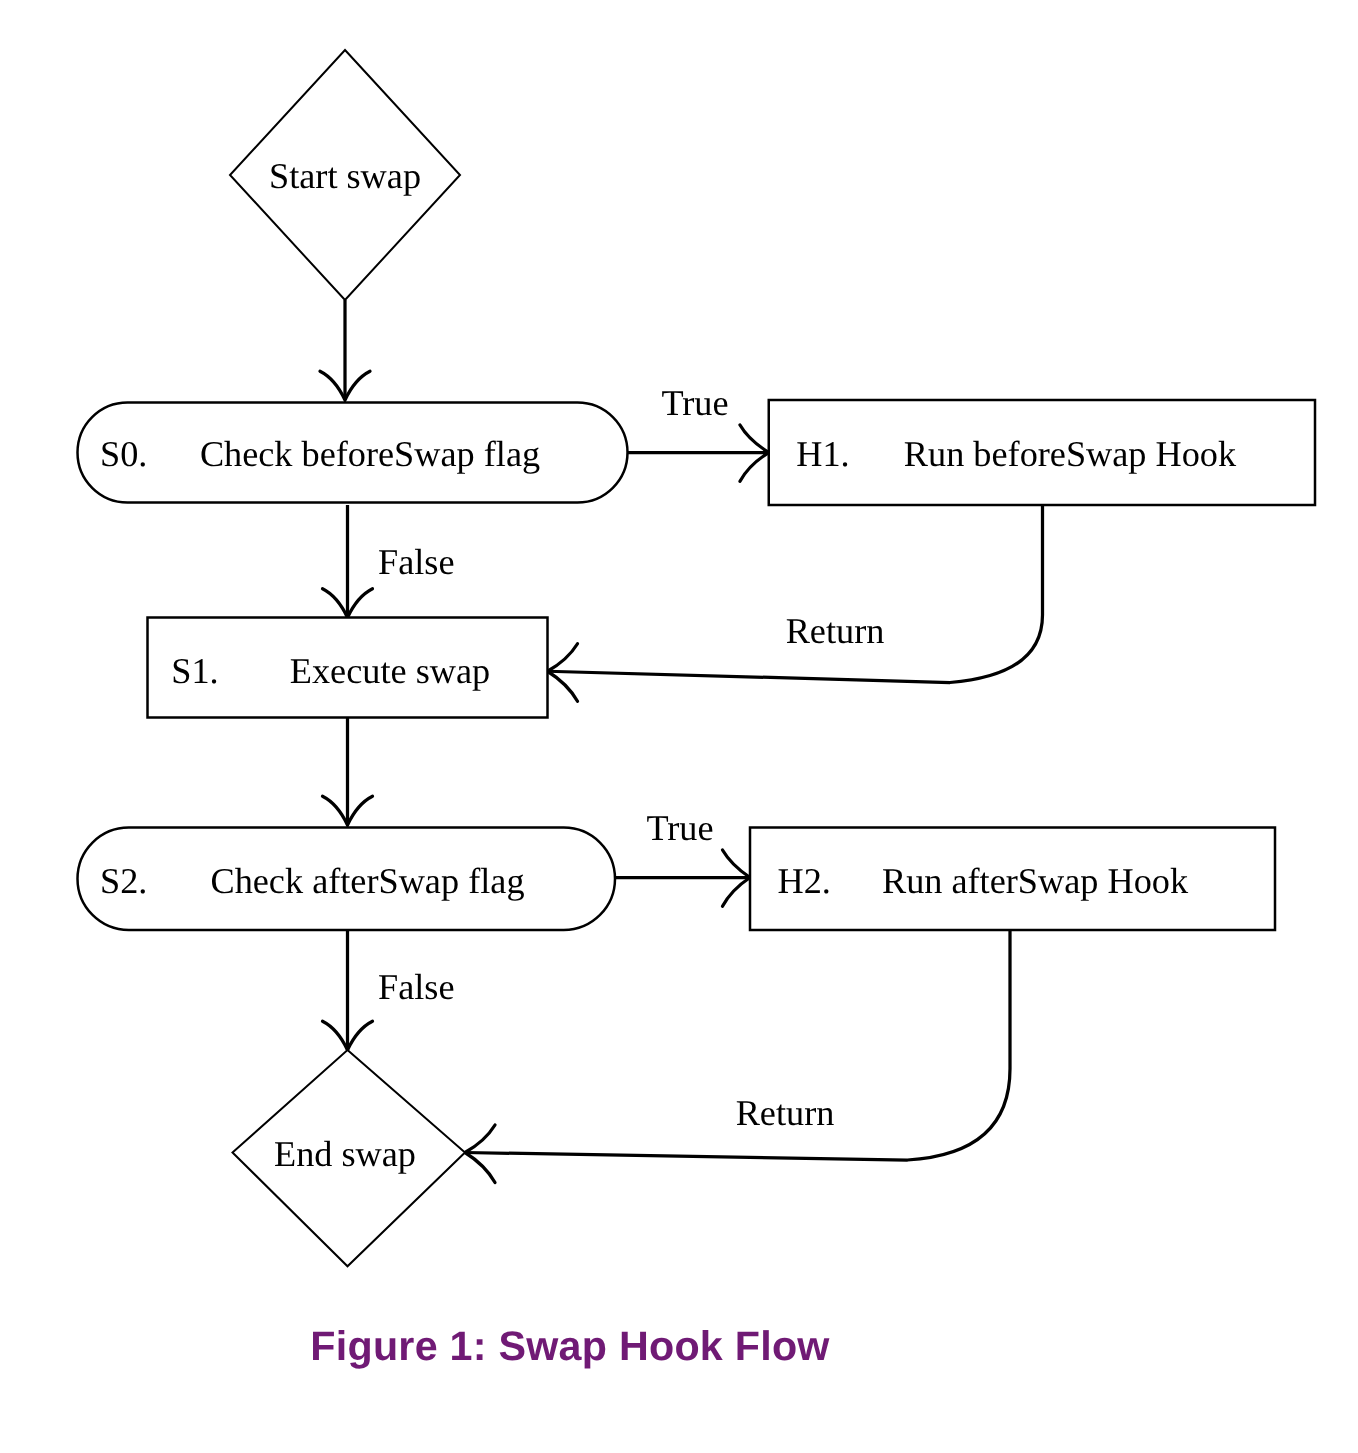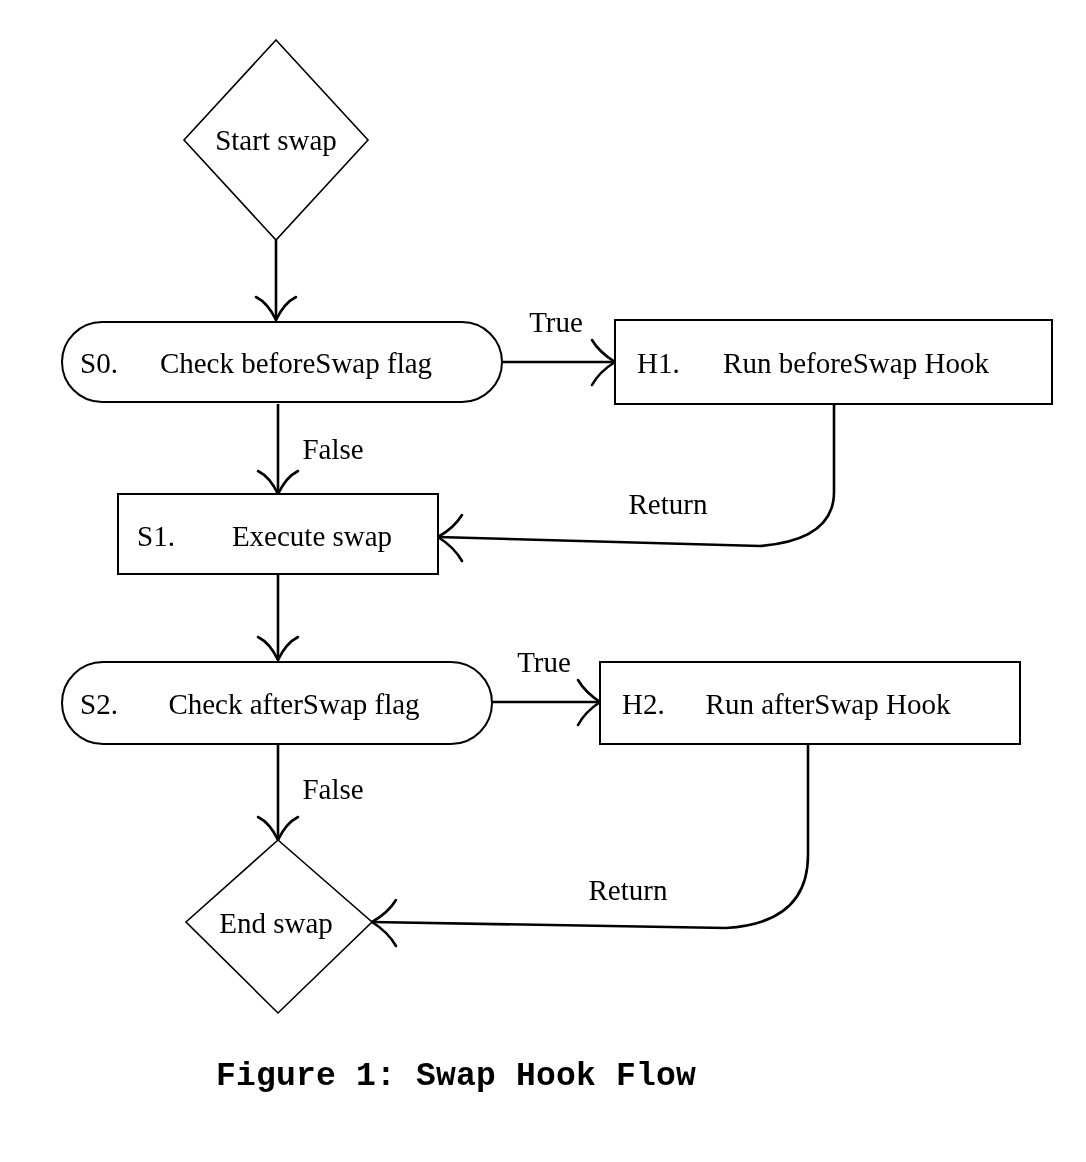--- a/index.html
+++ b/index.html
@@ -63,25 +63,25 @@
     font-size: 29px;
     fill: #000000;
     text-anchor: middle;
   }
   .caption {
     position: absolute;
     left: 0;
     top: 1058px;
     width: 912px;
     text-align: center;
-    font-family: Liberation Mono, monospace;
+    font-family: Liberation Sans, sans-serif;
     font-weight: bold;
     font-size: 33px;
     letter-spacing: 0.2px;
-    color: #000000;
+    color: #701a75;
   }
 </style>
 </head>
 <body>
 
 <div id="figure-root">
 
   <svg id="flow-svg" viewBox="0 0 1086 1162">
 
     <g>

